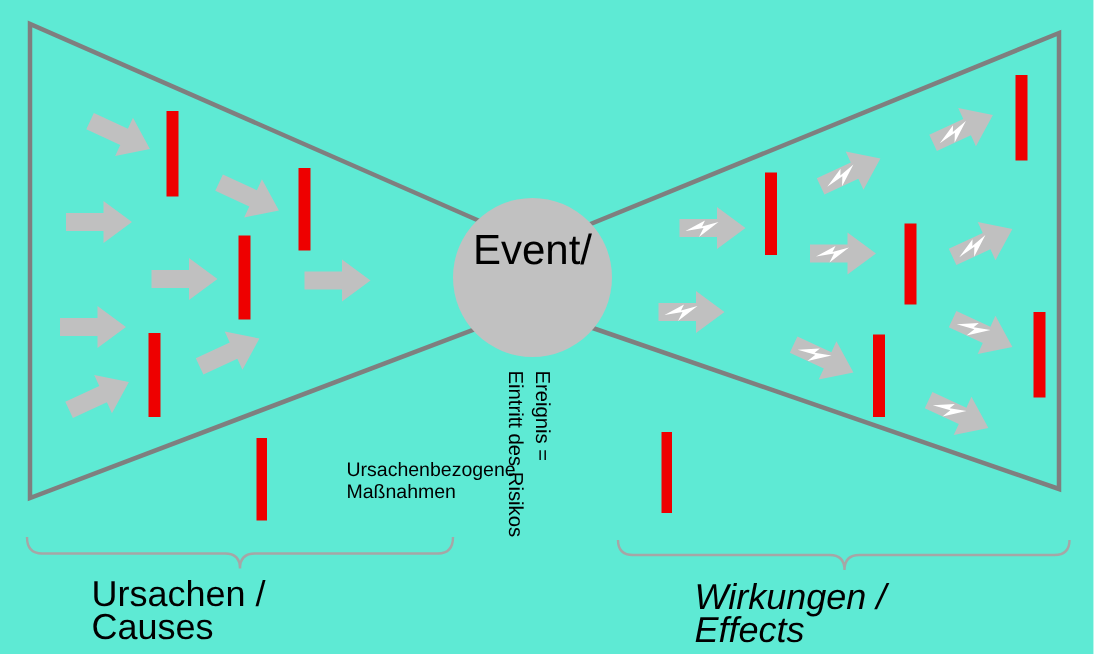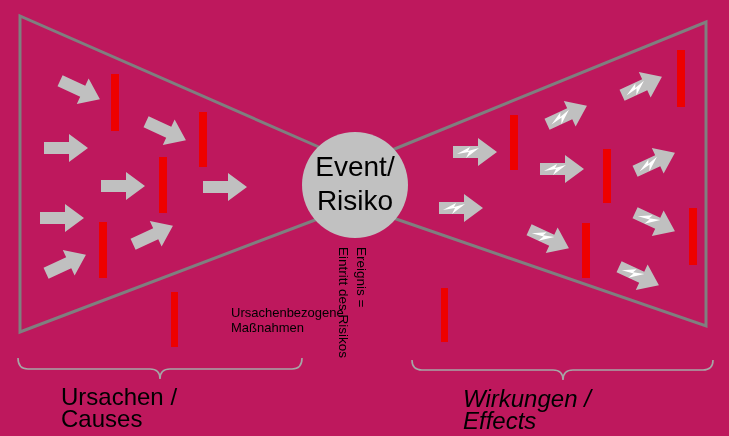--- a/index.html
+++ b/index.html
@@ -1,21 +1,21 @@
 <!DOCTYPE html>
 <html style="--outline: #7f7f7f; --node: #c1c1c1; --arrow: #c0c0c0; --bolt: #ffffff; --barrier: #ee0000; --brace: #a6a6a6; --ink: #000000;"><head>
 <meta charset="utf-8">
 <style>
   :root{
     --outline:#7f7f7f; --node:#c1c1c1; --arrow:#c0c0c0; --bolt:#ffffff;
     --barrier:#ee0000; --brace:#a6a6a6; --ink:#000000;
   }
   html,body{margin:0;padding:0;background:#ffffff;}
   .stage{
-    position:relative; width:729px; height:436px; background:#be185d;
+    position:relative; width:729px; height:436px; background:#5eead4;
     font-family:"Liberation Sans", sans-serif; color:var(--ink); overflow:hidden;
   }
   svg{position:absolute;left:0;top:0;}
   .outline{fill:none;stroke:var(--outline);stroke-width:3;stroke-linejoin:miter;}
   .node{fill:var(--node);}
   .arrow{fill:var(--arrow);}
   .bolt{fill:var(--bolt);}
   .barrier{fill:var(--barrier);}
   .brace{fill:none;stroke:var(--brace);stroke-width:1.6;}
   .event-label{
@@ -109,21 +109,20 @@
         <rect x="689" y="208" width="8" height="57" class="barrier"></rect>
         <rect x="582" y="223" width="8" height="55" class="barrier"></rect>
       </g>
     <circle class="node" cx="355" cy="185" r="53"></circle>
     <path class="brace" d="M18,358 Q18,369 28,369 L150,369 Q160,369 160,379 Q160,369 170,369 L292,369 Q302,369 302,358"></path>
     <path class="brace" d="M412,360 Q412,370 422,370 L553,370 Q563,370 563,380 Q563,370 573,370 L703,370 Q713,370 713,360"></path>
   </svg>
 
   <div class="event-label">
     <div>Event/</div>
-    <div>Risiko</div>
   </div>
 
   <div class="event-caption">
     <div>Ereignis =</div>
     <div>Eintritt des Risikos</div>
   </div>
 
   <div class="legend-bar causes"></div>
   <div class="legend-text causes">Ursachenbezogene Maßnahmen</div>
 

